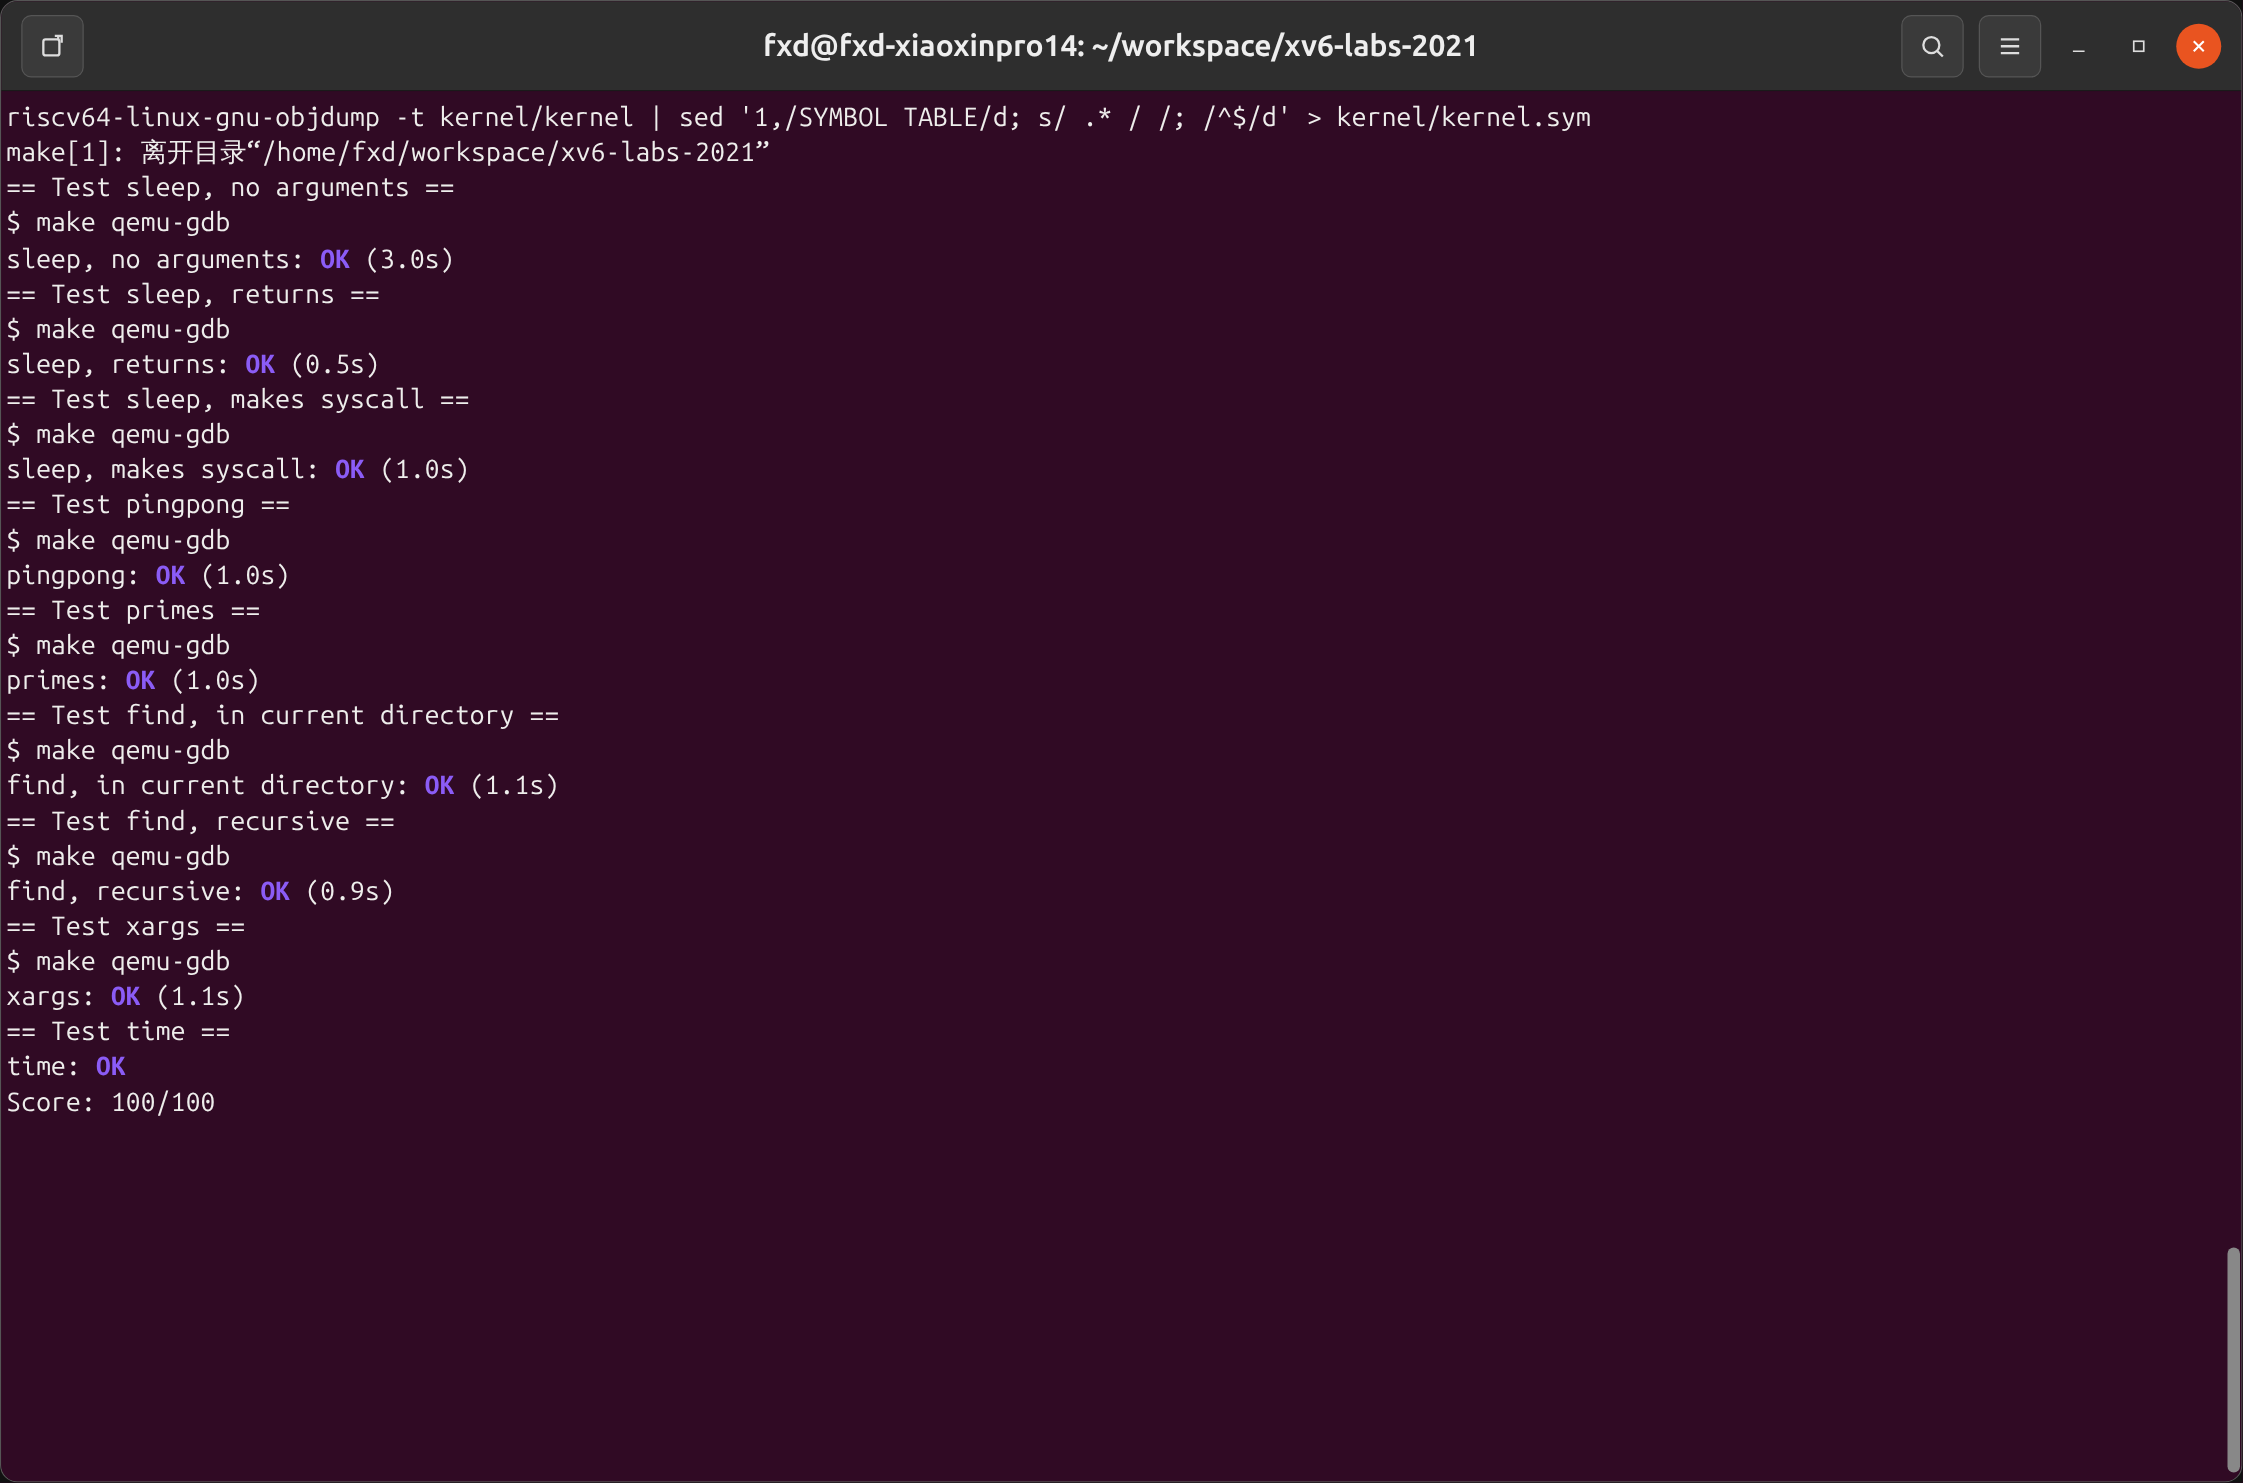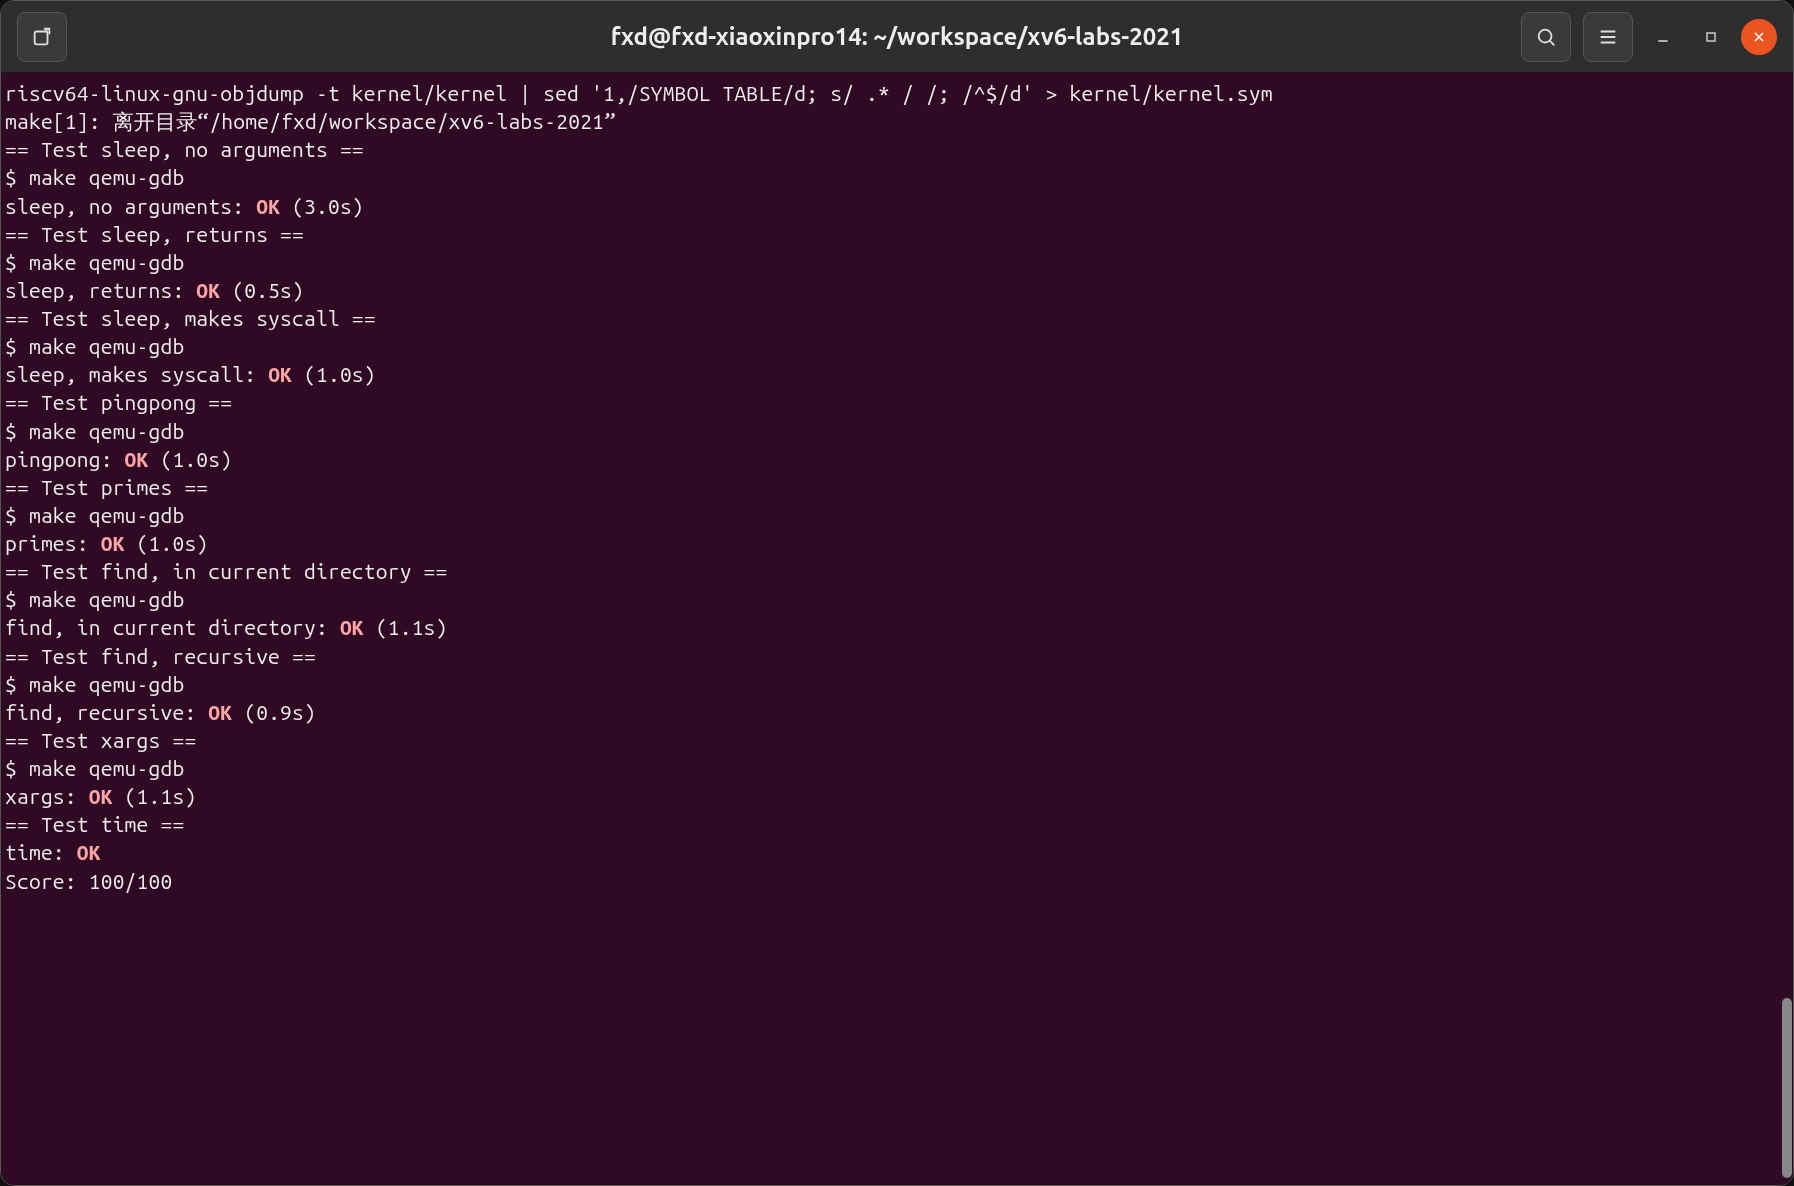--- a/index.html
+++ b/index.html
@@ -77,21 +77,21 @@
     font-family: "Ubuntu Mono", "DejaVu Sans Mono", monospace;
     font-size: 21px;
     line-height: 1.34;
     color: #eeeeec;
     white-space: pre-wrap;
     word-break: break-all;
     position: relative;
     letter-spacing: 0.2px;
   }
   .terminal .line { display: block; }
-  .ok { color: #fca5a5; font-weight: 600; }
+  .ok { color: #8b5cf6; font-weight: 600; }
   .scrollbar {
     position: absolute;
     right: 2px;
     top: 72px;
     bottom: 4px;
     width: 10px;
   }
   .scroll-thumb {
     position: absolute;
     right: 0;

